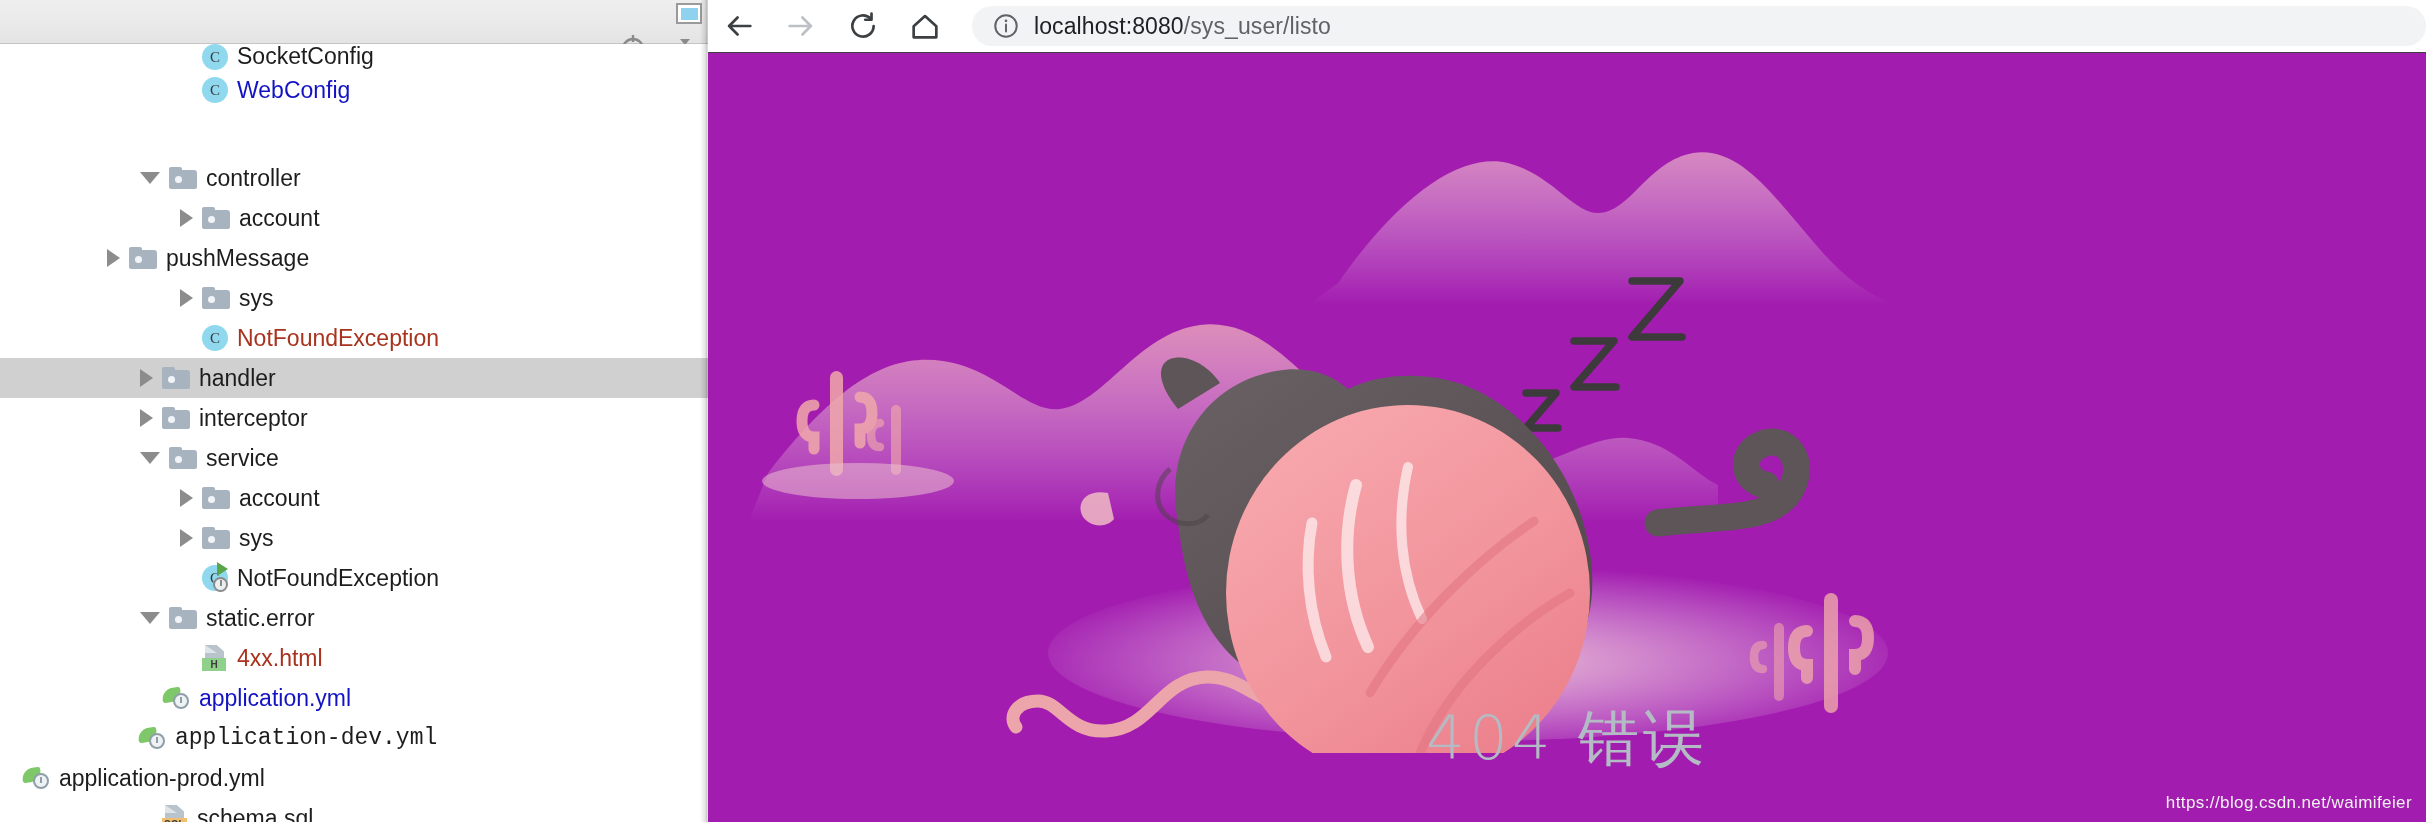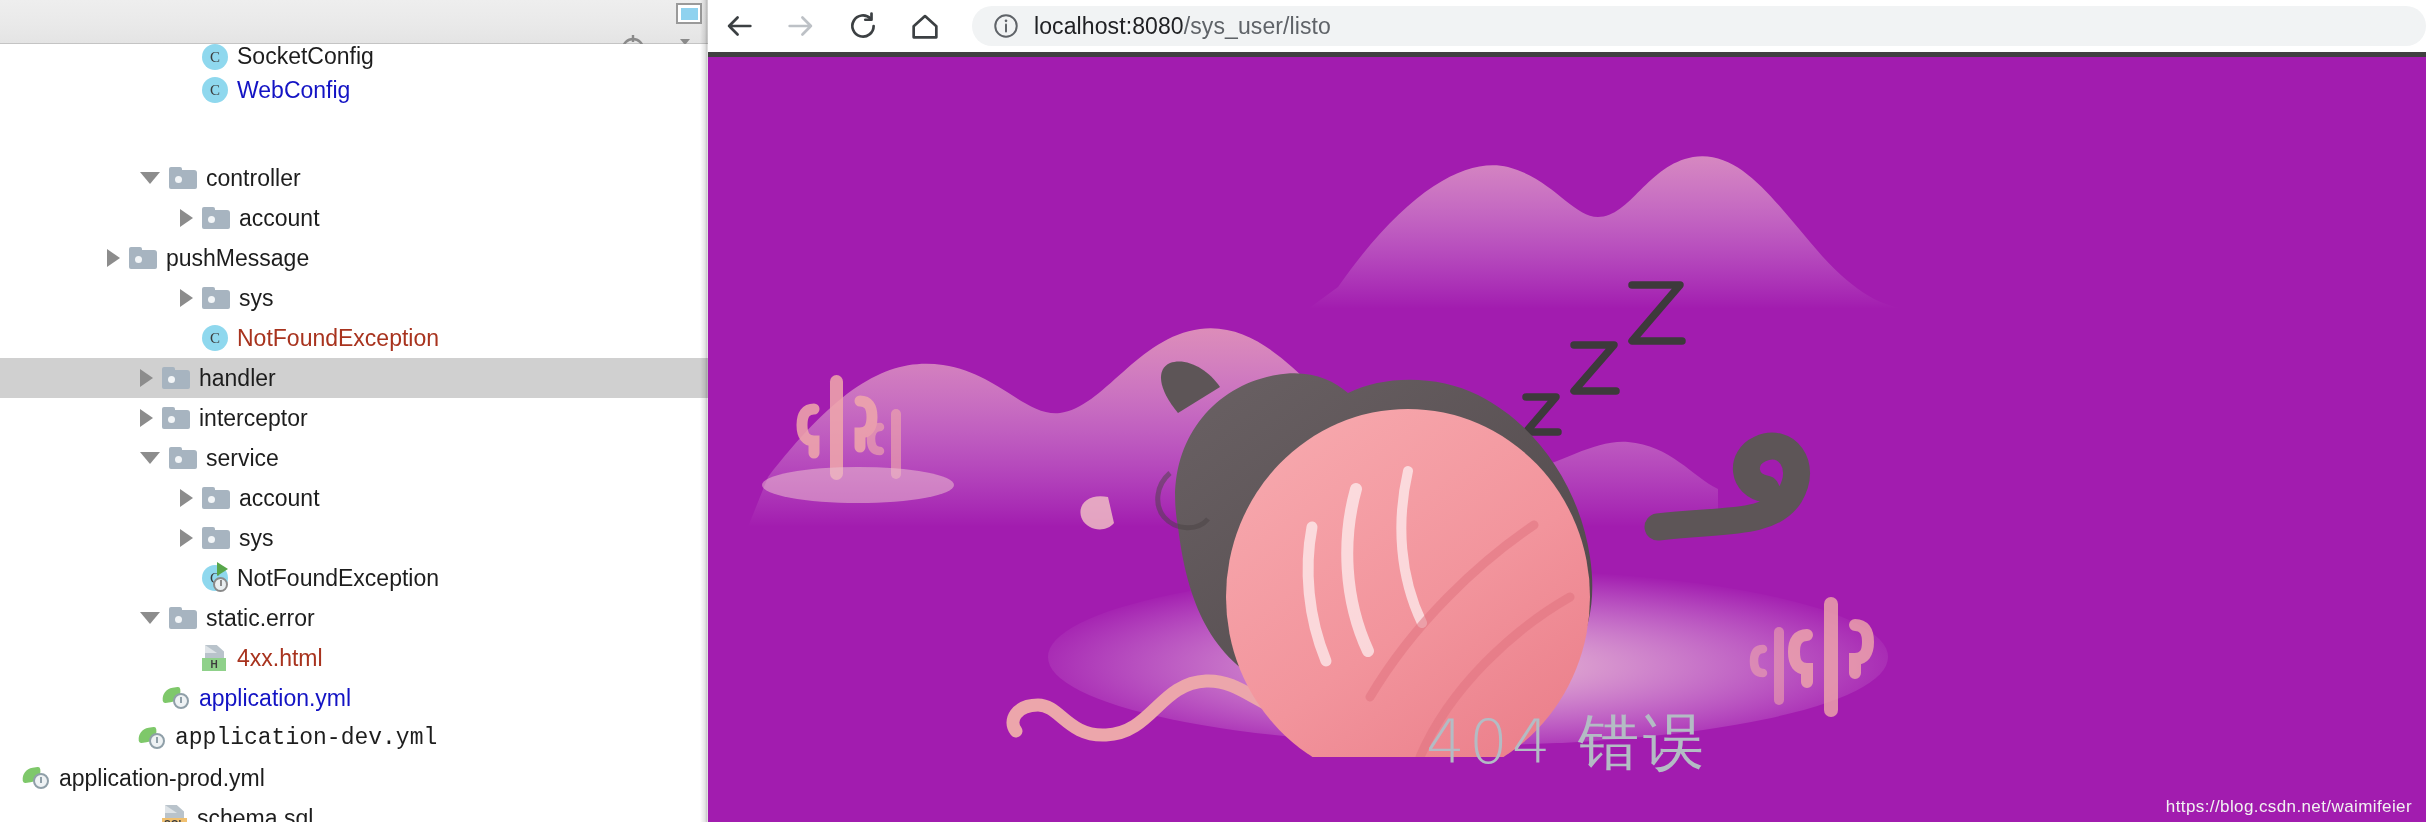--- a/index.html
+++ b/index.html
@@ -126,21 +126,21 @@
   
   .ide-edge{
     position:absolute;left:700px;top:0;width:8px;height:822px;
     background:linear-gradient(90deg,rgba(0,0,0,0) 0%,rgba(0,0,0,.10) 62%,rgba(0,0,0,.22) 86%,rgba(0,0,0,.05) 100%);
   }
 
   
   .browser{position:absolute;left:708px;top:0;width:1718px;height:822px;background:#ffffff;}
   .br-toolbar{
     position:relative;height:52px;width:1718px;background:#ffffff;
-    border-bottom:5px solid #404040;display:flex;align-items:center;gap:0;
+    border-bottom:1px solid #404040;display:flex;align-items:center;gap:0;
   }
   .nav-btn{width:62px;height:52px;display:flex;align-items:center;justify-content:center;}
   .omnibox{
     margin-left:16px;height:40px;flex:1;background:#f1f3f4;border-radius:20px;
     display:flex;align-items:center;padding:0 20px;gap:14px;max-width:1560px;
   }
   .om-url{font-size:23px;color:#202124;letter-spacing:.1px;}
   .om-url .path{color:#5f6368;}
 
   .page{position:relative;width:1718px;height:770px;background:#a21caf;overflow:hidden;}

